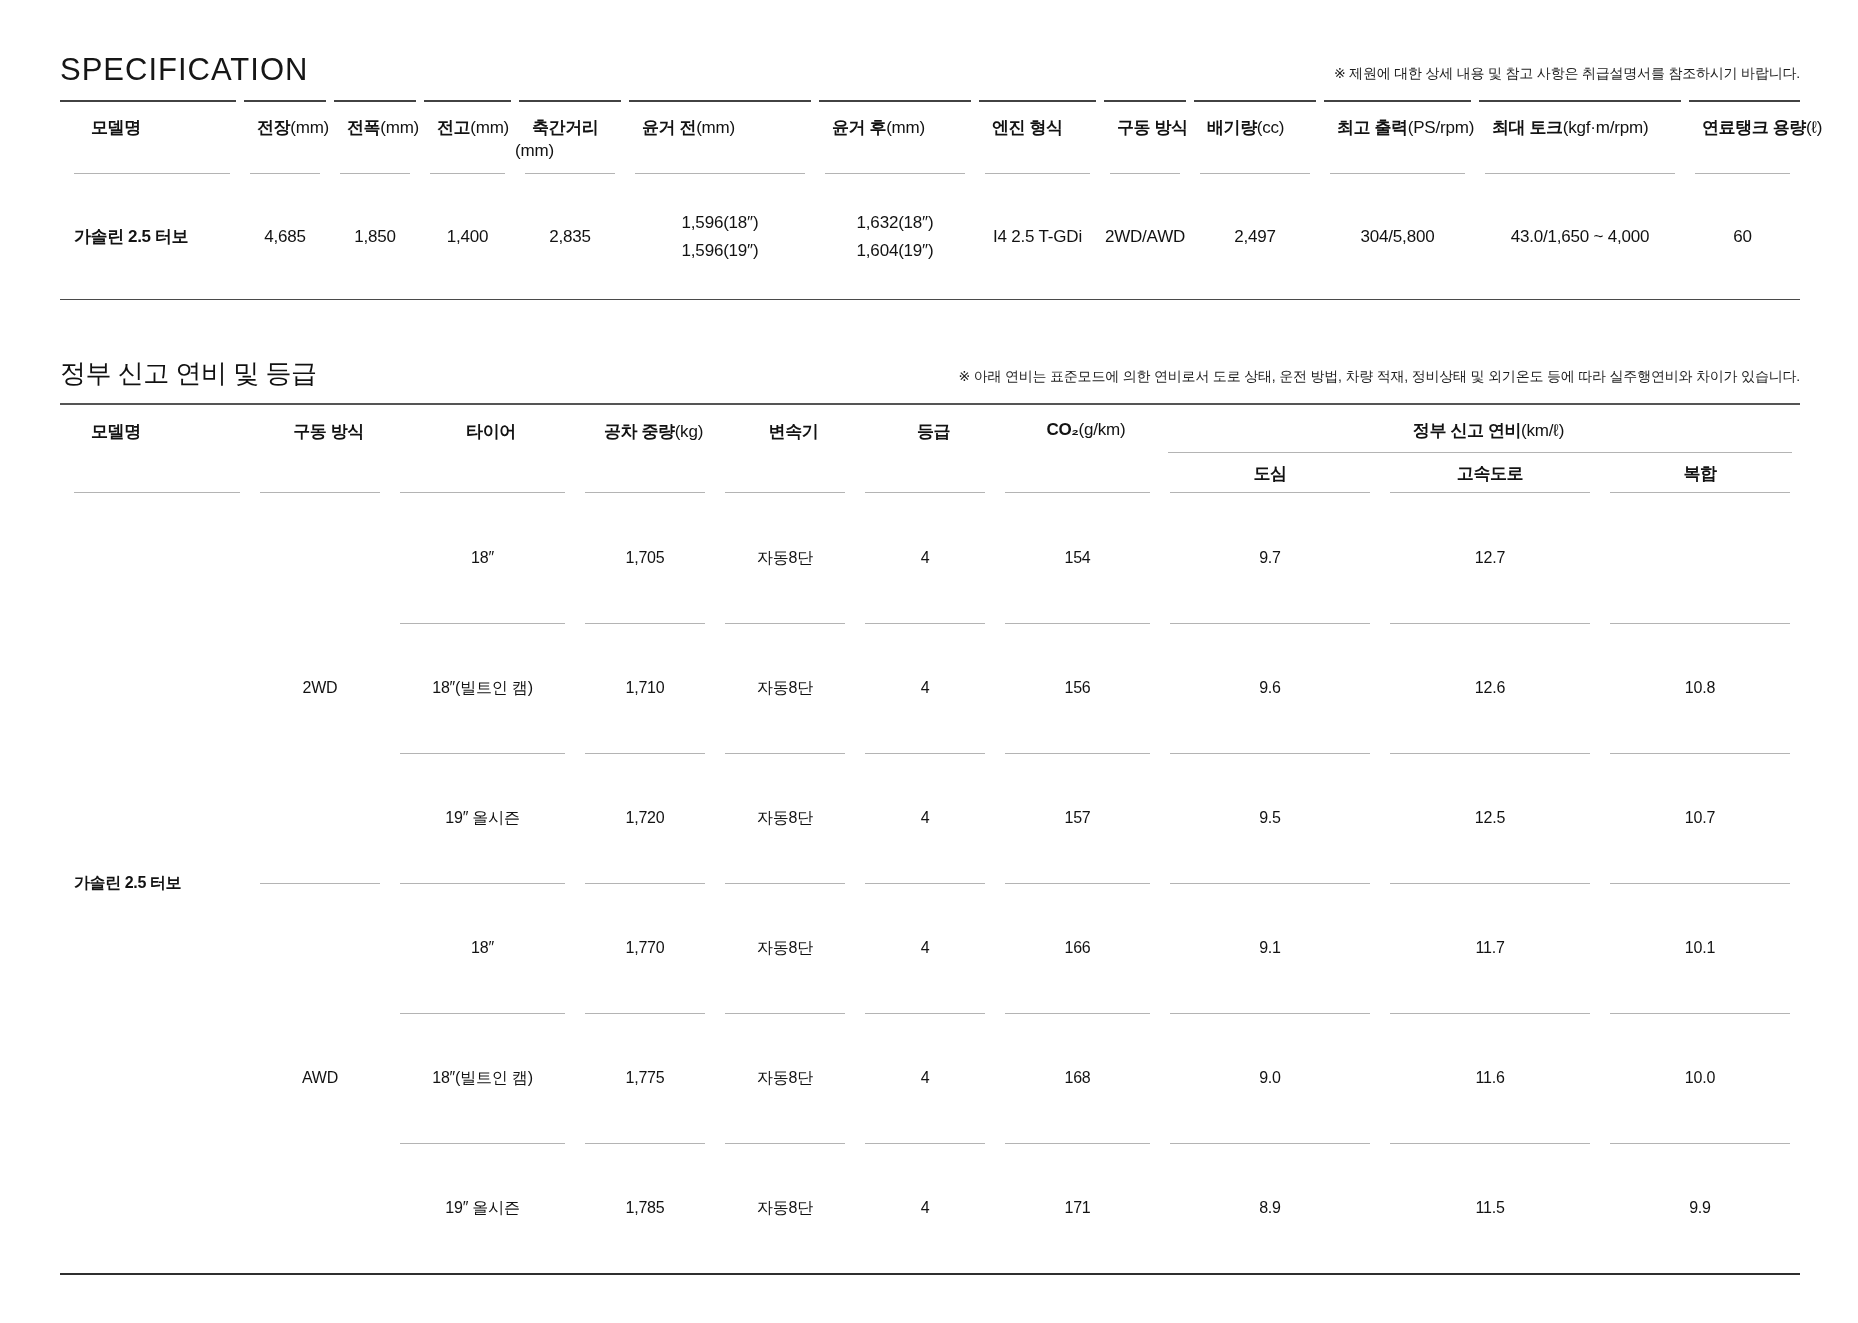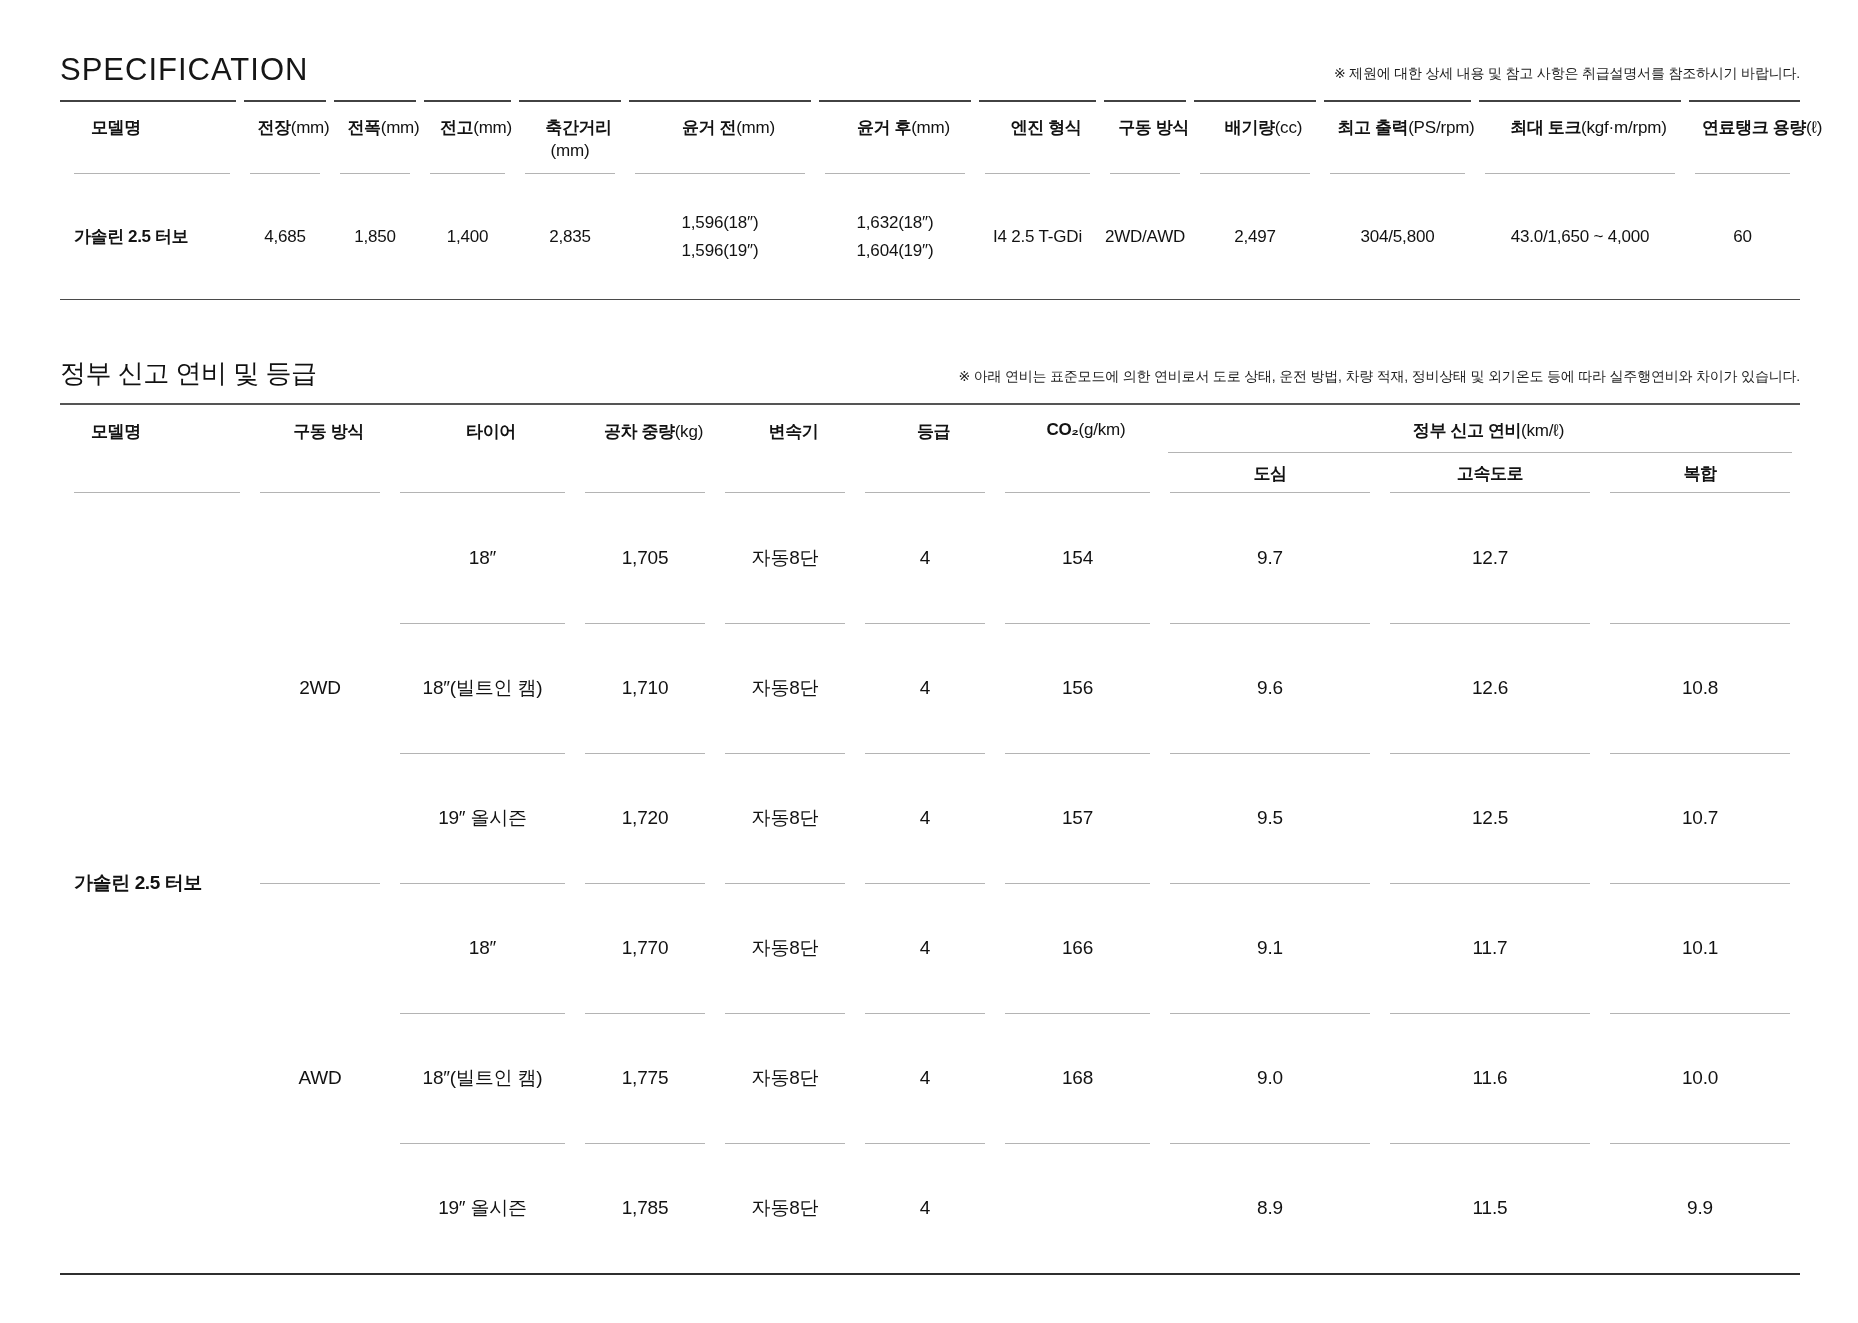--- a/index.html
+++ b/index.html
@@ -19,42 +19,42 @@
   
   .rule{display:grid;grid-template-columns:var(--t1cols);margin-top:12px;height:2px;}
   .rule i{display:block;border-top:2px solid #424242;margin:0 4px;}
   .rule i:first-child{margin-left:0;}
   .rule i:last-child{margin-right:0;}
   
   .rule2{height:0;border-top:2px solid #555;margin-top:12px;}
 
   
   .t1{display:grid;grid-template-columns:var(--t1cols);grid-template-rows:72px 125px;border-bottom:1px solid #4a4a4a;}
-  .t1 .h{position:relative;text-align:center;padding-top:15px;font-size:17px;white-space:nowrap;line-height:1.35;}
+  .t1 .h{position:relative;text-align:left;padding-top:15px;font-size:17px;white-space:nowrap;line-height:1.35;}
   .t1 .h::after{content:"";position:absolute;left:10px;right:10px;bottom:0;border-bottom:1.5px solid #b4b4b4;}
   .t1 .h.first{text-align:left;padding-left:14px;}
   .t1 .h.first::after{left:14px;}
   .t1 .h.wrap{white-space:normal;}
   .t1 .h.wrap .unit{display:block;}
   .ko{font-weight:700;letter-spacing:-0.4px;margin-left:17px;}
   .unit{font-weight:400;letter-spacing:-0.2px;}
   .t1 .d{display:flex;flex-direction:column;justify-content:center;align-items:center;font-size:17px;letter-spacing:-0.2px;line-height:1.6;}
   .t1 .d.first{align-items:flex-start;padding-left:14px;font-weight:700;letter-spacing:-0.4px;}
 
   
   .t2{display:grid;grid-template-columns:var(--t2cols);grid-template-rows:48px 40px repeat(6,130px);border-bottom:2px solid #2f2f2f;}
   .t2 .h{position:relative;grid-row:1/3;text-align:center;padding-top:15px;font-size:17px;white-space:nowrap;}
   .t2 .h::after{content:"";position:absolute;left:10px;right:10px;bottom:0;border-bottom:1.5px solid #b4b4b4;}
   .t2 .h.first{grid-column:1;text-align:left;padding-left:14px;}
   .t2 .h.first::after{left:14px;}
   .t2 .gh{grid-column:8/11;grid-row:1;text-align:center;padding-top:14px;position:relative;font-size:17px;white-space:nowrap;}
   .t2 .gh::after{content:"";position:absolute;left:8px;right:8px;bottom:0;border-bottom:1.5px solid #b4b4b4;}
   .t2 .sh{grid-row:2;position:relative;display:flex;align-items:center;justify-content:center;font-weight:700;letter-spacing:-0.4px;font-size:17px;}
   .t2 .sh::after{content:"";position:absolute;left:10px;right:10px;bottom:0;border-bottom:1.5px solid #b4b4b4;}
-  .t2 .d{display:flex;align-items:center;justify-content:center;font-size:19px;letter-spacing:-0.2px;text-align:right;}
+  .t2 .d{display:flex;align-items:center;justify-content:center;font-size:16px;letter-spacing:-0.2px;text-align:right;}
   .t2 .model{grid-column:1;grid-row:3/9;justify-content:flex-start;padding-left:14px;font-weight:700;letter-spacing:-0.4px;}
   .t2 .drive-2wd{grid-column:2;grid-row:3/6;}
   .t2 .drive-awd{grid-column:2;grid-row:6/9;}
   .dv{height:0;border-top:1.5px solid #b4b4b4;margin:0 10px;align-self:start;}
 </style>
 </head>
 <body>
 
 <div class="content">
 
@@ -182,20 +182,21 @@
     <div class="d" style="grid-area:7/6">4</div>
     <div class="d" style="grid-area:7/7">168</div>
     <div class="d" style="grid-area:7/8">9.0</div>
     <div class="d" style="grid-area:7/9">11.6</div>
     <div class="d" style="grid-area:7/10">10.0</div>
 
     <div class="d" style="grid-area:8/3">19″ 올시즌</div>
     <div class="d" style="grid-area:8/4">1,785</div>
     <div class="d" style="grid-area:8/5">자동8단</div>
     <div class="d" style="grid-area:8/6">4</div>
+    <div class="d" style="grid-area:8/7">171</div>
     <div class="d" style="grid-area:8/8">8.9</div>
     <div class="d" style="grid-area:8/9">11.5</div>
     <div class="d" style="grid-area:8/10">9.9</div>
   <div class="dv" style="grid-area: 4 / 3;"></div>
       <div class="dv" style="grid-area: 4 / 4;"></div>
       <div class="dv" style="grid-area: 4 / 5;"></div>
       <div class="dv" style="grid-area: 4 / 6;"></div>
       <div class="dv" style="grid-area: 4 / 7;"></div>
       <div class="dv" style="grid-area: 4 / 8;"></div>
       <div class="dv" style="grid-area: 4 / 9;"></div>

